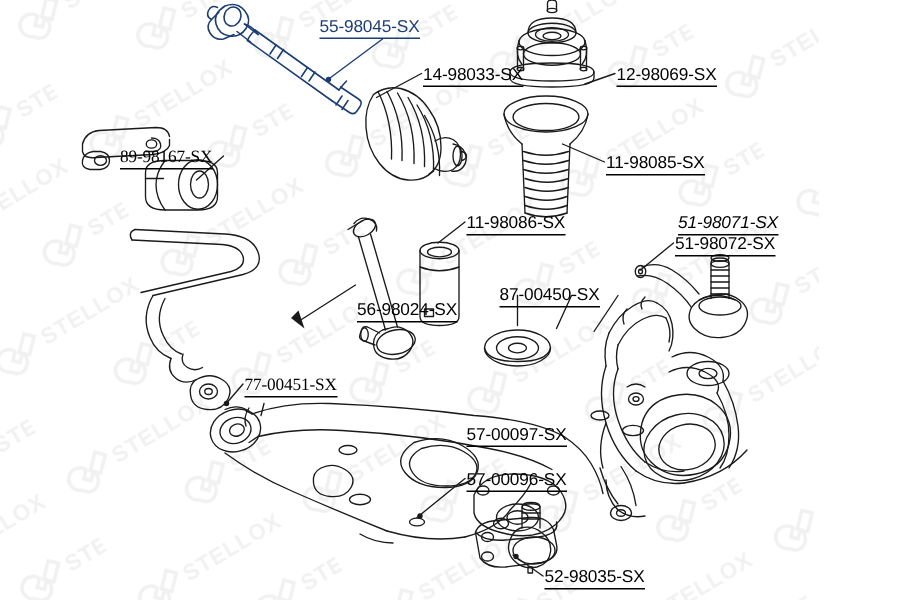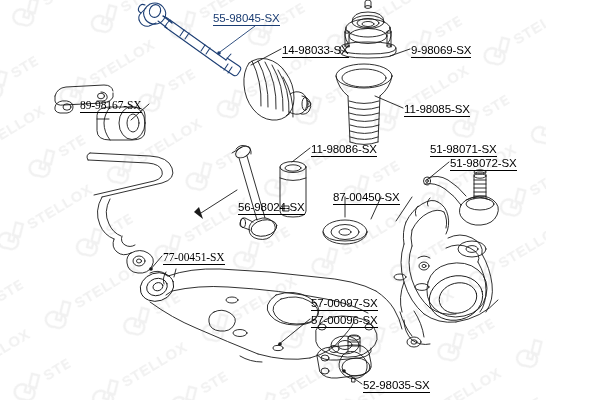--- a/index.html
+++ b/index.html
@@ -347,47 +347,47 @@
   </svg>
 
   <div id="labels">
     <span class="lbl hl" style="left:213px;top:12px;">
       <span class="u hl">55-98045-SX</span>
     </span>
     <span class="lbl" style="left:282px;top:44px;">
       <span class="u">14-98033-SX</span>
     </span>
     <span class="lbl" style="left:411px;top:44px;">
-      <span class="u">9-98069-SX</span>
+      <span class="u">12-98069-SX</span>
     </span>
     <span class="lbl" style="left:404px;top:103px;">
       <span class="u">11-98085-SX</span>
     </span>
     <span class="lbl" style="left:80px;top:99px;font-family:Liberation Serif, serif;">
       <span class="u">89-98167-SX</span>
     </span>
     <span class="lbl" style="left:311px;top:143px;">
       <span class="u">11-98086-SX</span>
     </span>
-    <span class="lbl" style="left:430px;top:143px;">
+    <span class="lbl" style="left:452px;top:143px;font-style:italic;">
       <span class="u">51-98071-SX</span>
     </span>
     <span class="lbl" style="left:450px;top:157px;">
       <span class="u">51-98072-SX</span>
     </span>
     <span class="lbl" style="left:238px;top:185px;margin-top:16px;">
       <span class="u">56-98024-SX</span>
     </span>
     <span class="lbl" style="left:333px;top:191px;">
       <span class="u">87-00450-SX</span>
     </span>
     <span class="lbl" style="left:163px;top:251px;font-family:Liberation Serif, serif;">
       <span class="u">77-00451-SX</span>
     </span>
-    <span class="lbl" style="left:311px;top:297px;text-align:right;">
+    <span class="lbl" style="left:311px;top:284px;text-align:right;">
       <span class="u">57-00097-SX</span>
     </span>
     <span class="lbl" style="left:311px;top:314px;">
       <span class="u">57-00096-SX</span>
     </span>
     <span class="lbl" style="left:363px;top:379px;">
       <span class="u">52-98035-SX</span>
     </span>
   </div>
 

